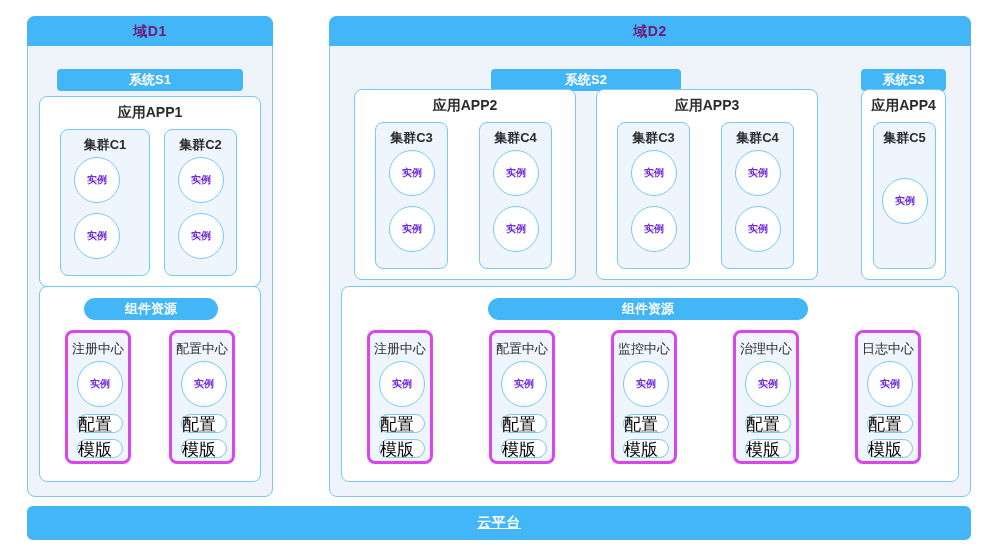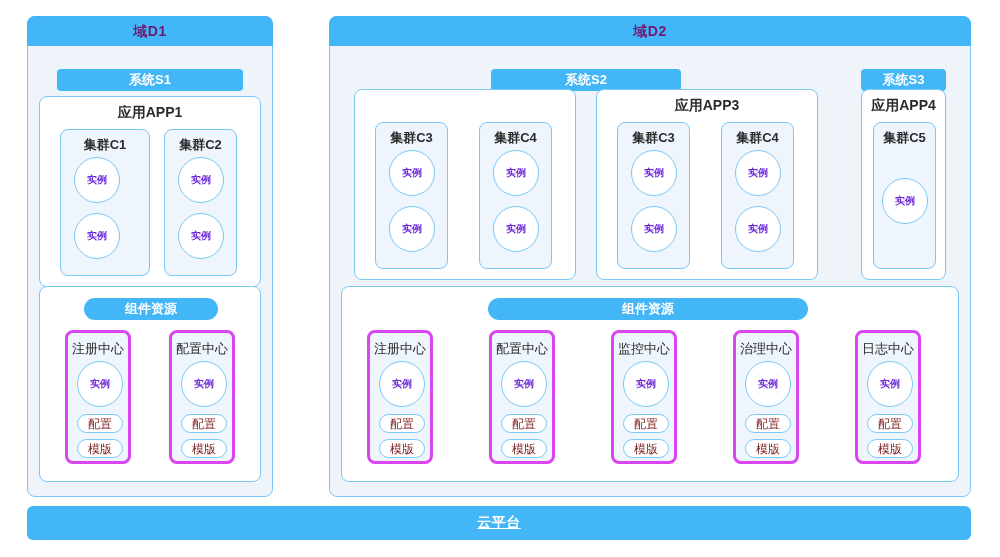--- a/index.html
+++ b/index.html
@@ -40,21 +40,21 @@
     font-size:10px;font-weight:bold;color:#6d28d9;
     display:flex;align-items:center;justify-content:center;text-align:center;
   }
 
   
   .comp-wrap{position:absolute;background:#ffffff;border:1px solid #79c8f7;border-radius:8px;box-sizing:border-box;}
   .comp-card{position:absolute;background:#eef5fd;border:3px solid #d946ef;border-radius:8px;box-sizing:border-box;}
   .comp-title{position:absolute;left:0;right:0;top:7px;text-align:center;font-size:13px;color:#2b2b2b;}
   .tag{
     position:absolute;height:19px;line-height:19px;background:#ffffff;border:1px solid #79c8f7;
-    border-radius:10px;box-sizing:border-box;text-align:center;font-size:12px;color:#7f1d1d;
+    border-radius:10px;box-sizing:border-box;font-size:17px;color:#000000;
   }
 
   
   .platform{
     position:absolute;background:#43b6f7;color:#fff;border-radius:6px;
     font-size:14px;font-weight:bold;display:flex;align-items:center;justify-content:center;
     box-sizing:border-box;letter-spacing:.5px;
   }
 </style>
 </head>
@@ -103,20 +103,21 @@
   </div>
 
   <div class="domain" style="left:329px;top:16px;width:642px;height:481px;">
     <div class="domain-header" style="width:642px;">域D2</div>
 
     <div class="sys-pill" style="left:161px;top:52px;width:190px;">系统S2</div>
 
     <div class="sys-pill" style="left:531px;top:52px;width:85px;">系统S3</div>
 
     <div class="app-box" style="left:24px;top:72px;width:222px;height:191px;">
+      <div class="app-title">应用APP2</div>
       <div class="cluster" style="left:20px;top:32px;width:73px;height:147px;">
         <div class="cluster-title">集群C3</div>
         <div class="inst" style="left:13px;top:27px;">实例</div>
         <div class="inst" style="left:13px;top:83px;">实例</div>
       </div>
       <div class="cluster" style="left:124px;top:32px;width:73px;height:147px;">
         <div class="cluster-title">集群C4</div>
         <div class="inst" style="left:13px;top:27px;">实例</div>
         <div class="inst" style="left:13px;top:83px;">实例</div>
       </div>

